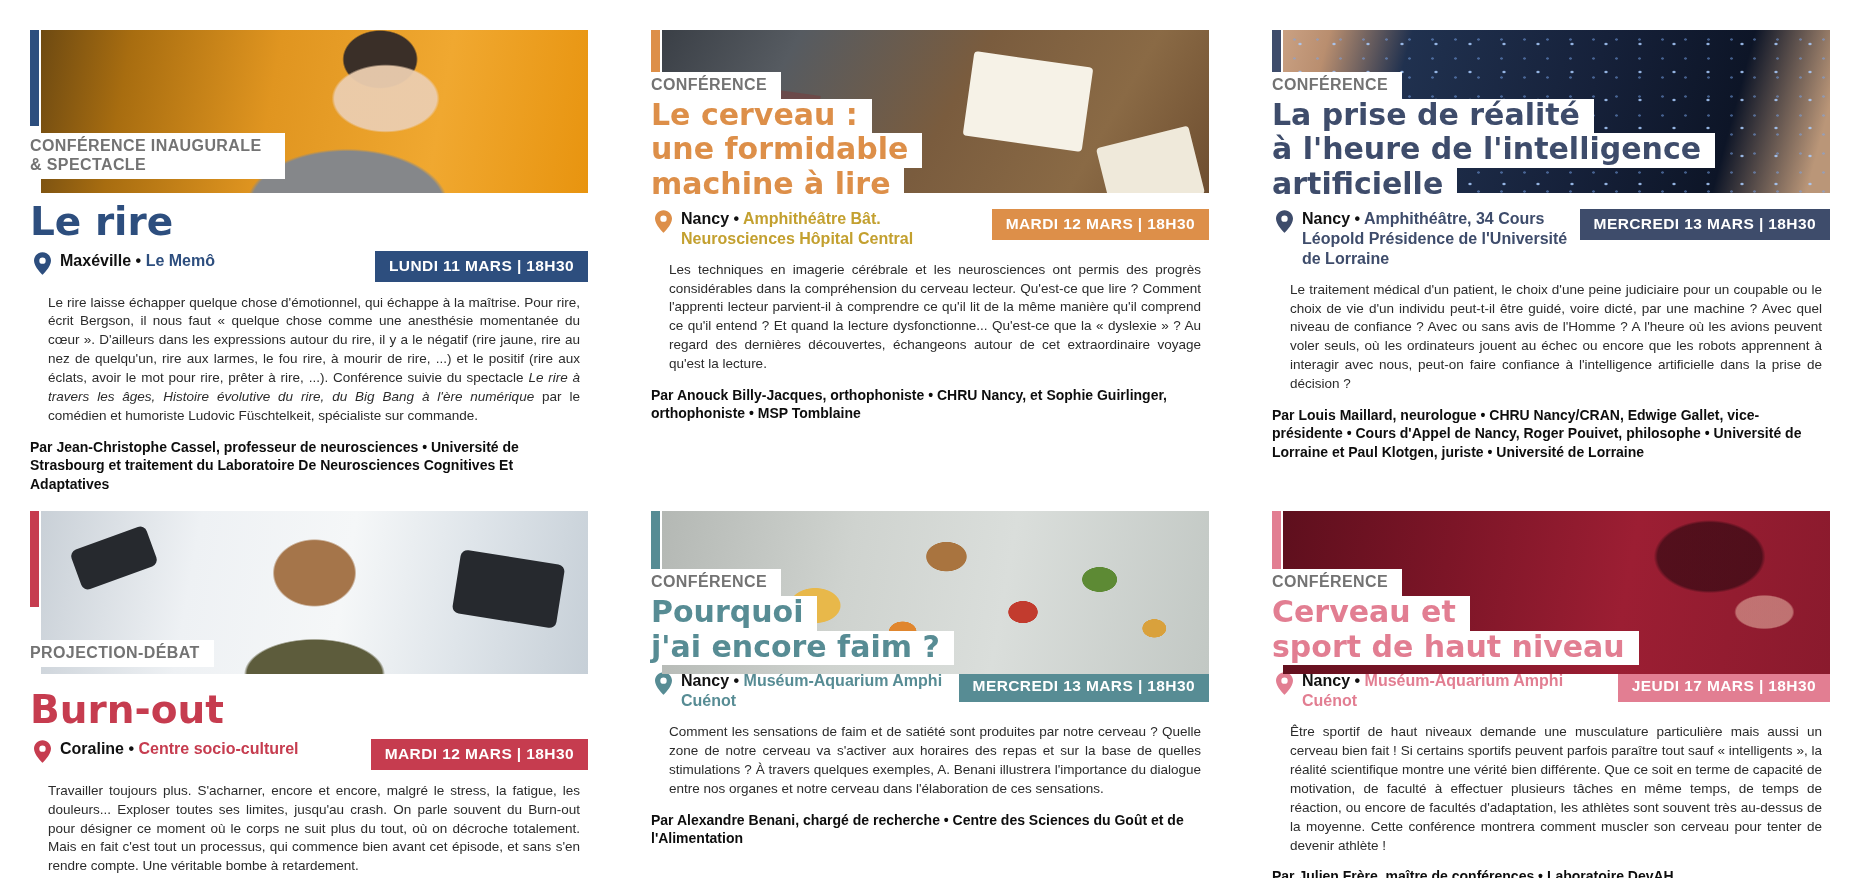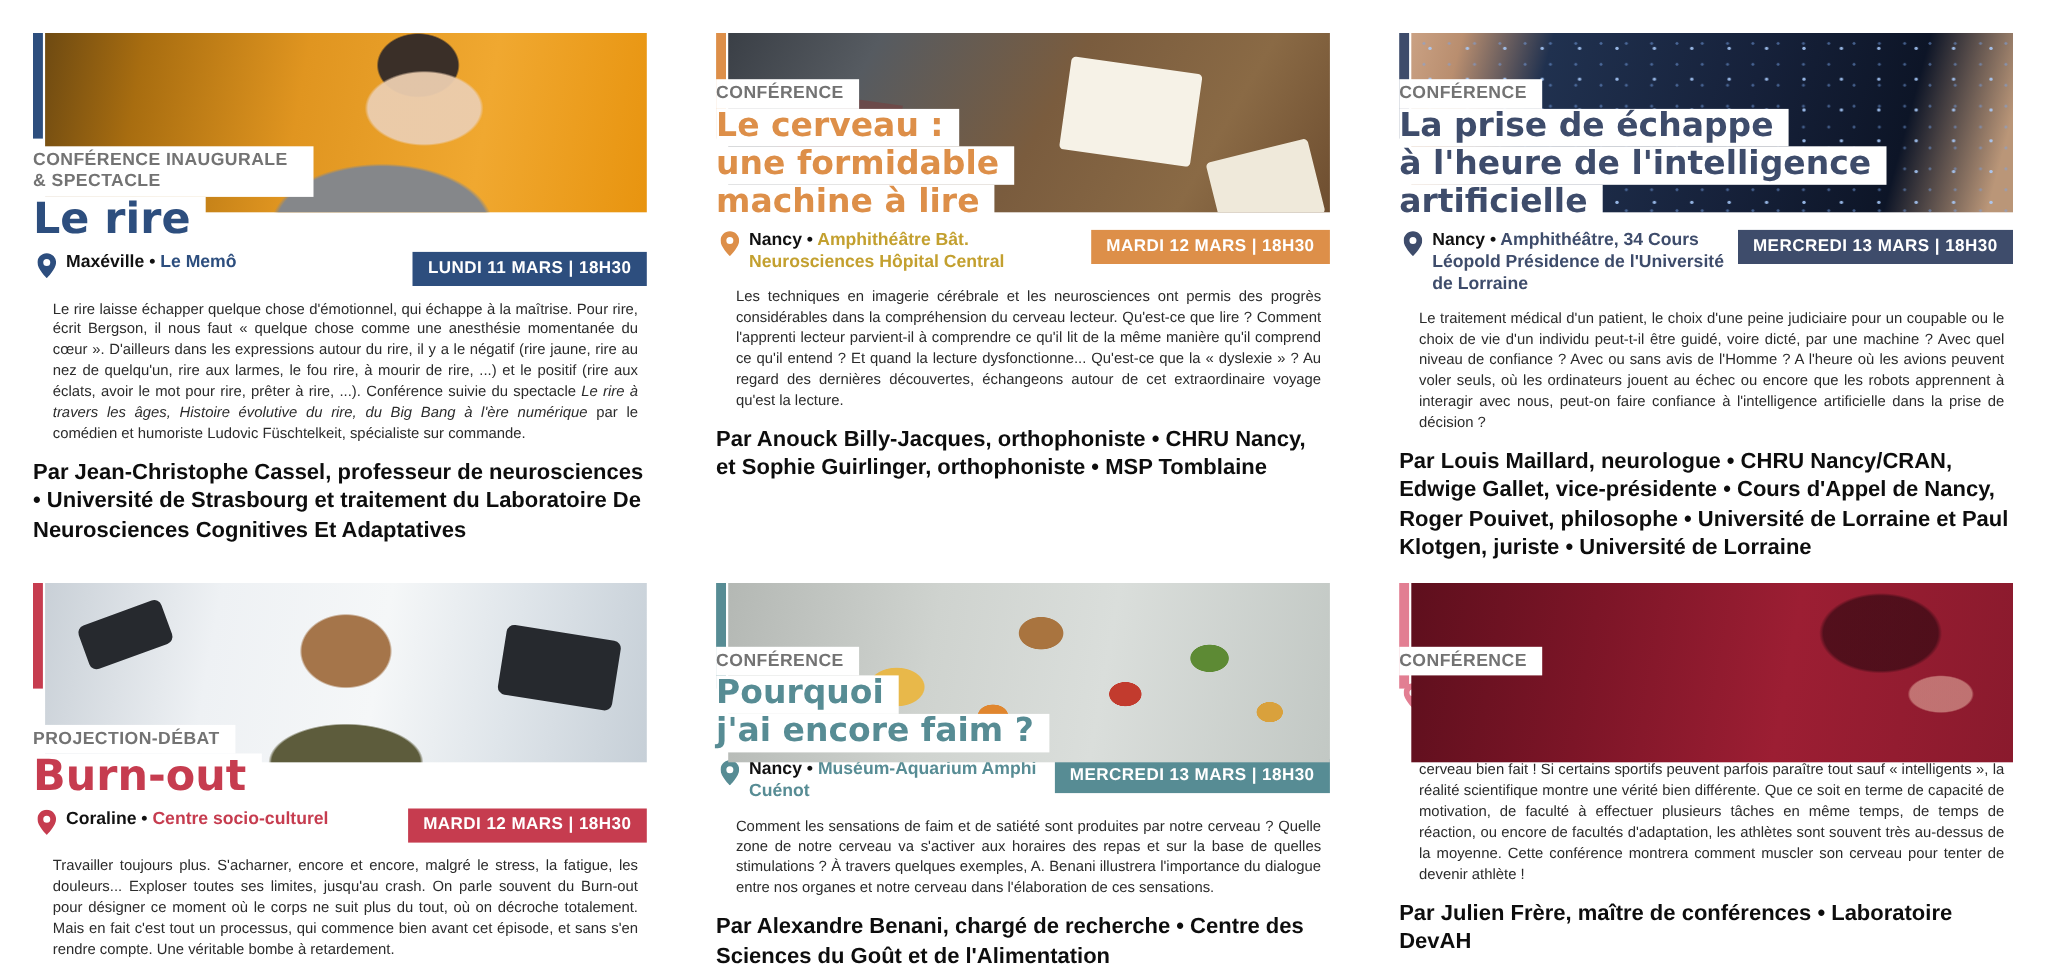--- a/index.html
+++ b/index.html
@@ -57,35 +57,35 @@
   .ov4 { margin-top:-34px; }
   .ov5, .ov6 { margin-top:-105px; }
 
   .label { background:#fff; width:fit-content; padding:4px 14px 4px 0;
     font-size:16px; font-weight:700; letter-spacing:.4px; color:#737373; line-height:1.18;
     text-transform:uppercase; }
   .label.narrow { max-width:255px; }
 
   .title { font-family:"DejaVu Sans", sans-serif; color:var(--accent); font-weight:800; }
   .title .line { display:block; background:#fff; width:fit-content; padding:1px 14px 3px 0; line-height:1.02; }
-  .title-lg .line { font-size:39px; }
+  .title-lg .line { font-size:39px;margin-top:22px; }
   .title-md .line { font-size:30px; }
 
   .meta { display:flex; justify-content:space-between; align-items:flex-start; margin-top:6px; }
   .loc { display:flex; gap:9px; align-items:flex-start; padding-left:4px; }
   .pin { flex:0 0 auto; margin-top:1px; }
   .pin svg { display:block; }
   .loc-text { font-size:16px; font-weight:700; color:#111; line-height:1.25; }
   .venue { color:var(--venue); }
   .badge { background:var(--accent); color:#fff; font-weight:700; font-size:15.5px;
     letter-spacing:.4px; padding:6px 14px 7px; white-space:nowrap; }
 
   .body { margin:12px 8px 0 18px; font-size:13.5px; line-height:1.40; color:#2b2b2b; text-align:justify; }
   .body em { font-style:italic; }
-  .speakers { margin-top:12px; font-size:20px; font-weight:700; color:#0d0d0d; line-height:1.32; }
+  .speakers { margin-top:12px; font-size:14px; font-weight:700; color:#0d0d0d; line-height:1.32; }
 </style>
 </head>
 <body>
 
 <div class="page">
 
   <article class="card" style="--accent: #2D4E7E; --venue: #2D4E7E;">
     <div class="photo-wrap">
       <div class="accent-bar"></div>
       <div class="photo photo1"></div>
@@ -140,21 +140,21 @@
   </article>
 
   <article class="card" style="--accent: #3E4C6B; --venue: #3E4C6B;">
     <div class="photo-wrap">
       <div class="accent-bar"></div>
       <div class="photo photo3"></div>
     </div>
     <div class="overlay ov3">
       <div class="label">CONFÉRENCE</div>
       <h2 class="title title-md">
-        <span class="line">La prise de échappe</span>
+        <span class="line">La prise de réalité</span>
         <span class="line">à l'heure de l'intelligence</span>
         <span class="line">artificielle</span>
       </h2>
     </div>
     <div class="meta">
       <div class="loc">
         <span class="pin">
           <svg width="17" height="23" viewBox="0 0 24 32">
               <path fill="#3E4C6B" d="M12 0C5.4 0 0 5.4 0 12c0 8.6 12 20 12 20s12-11.4 12-20C24 5.4 18.6 0 12 0zm0 16.5a4.5 4.5 0 1 1 0-9 4.5 4.5 0 0 1 0 9z"></path>
             </svg>
@@ -220,20 +220,24 @@
     <p class="speakers">Par Alexandre Benani, chargé de recherche • Centre des Sciences du Goût et de l'Alimentation</p>
   </article>
 
   <article class="card" style="--accent: #E27E92; --venue: #E27E92;">
     <div class="photo-wrap">
       <div class="accent-bar"></div>
       <div class="photo photo6"></div>
     </div>
     <div class="overlay ov6">
       <div class="label">CONFÉRENCE</div>
+      <h2 class="title title-md">
+        <span class="line">Cerveau et</span>
+        <span class="line">sport de haut niveau</span>
+      </h2>
     </div>
     <div class="meta">
       <div class="loc">
         <span class="pin">
           <svg width="17" height="23" viewBox="0 0 24 32">
               <path fill="#E27E92" d="M12 0C5.4 0 0 5.4 0 12c0 8.6 12 20 12 20s12-11.4 12-20C24 5.4 18.6 0 12 0zm0 16.5a4.5 4.5 0 1 1 0-9 4.5 4.5 0 0 1 0 9z"></path>
             </svg>
         </span>
         <span class="loc-text"><span class="city">Nancy</span> <span>•</span> <span class="venue">Muséum-Aquarium Amphi Cuénot</span></span>
       </div>

